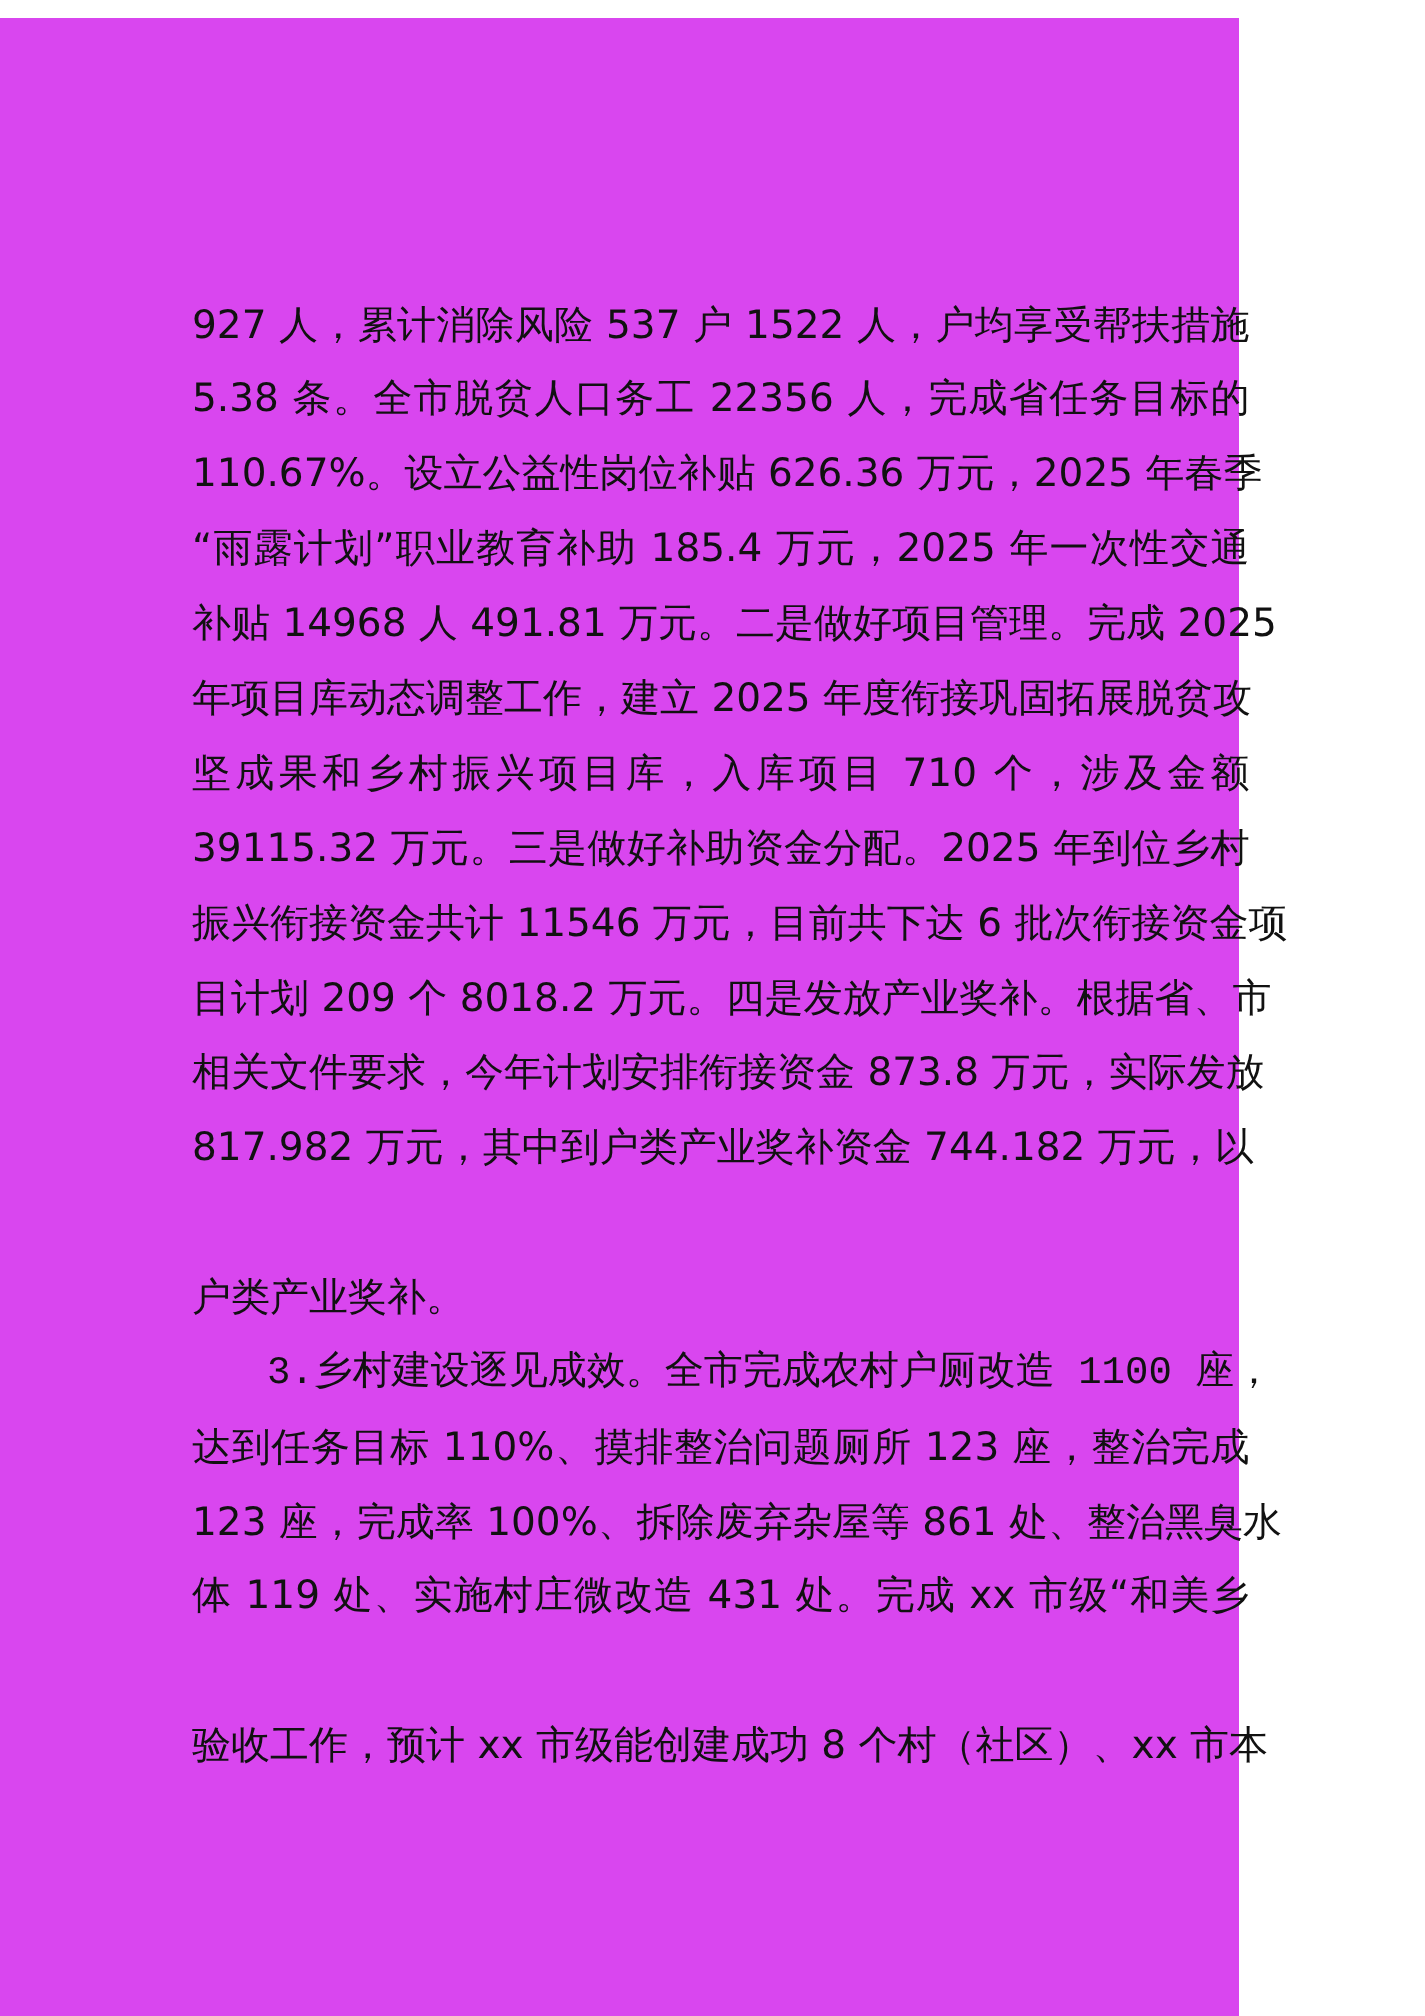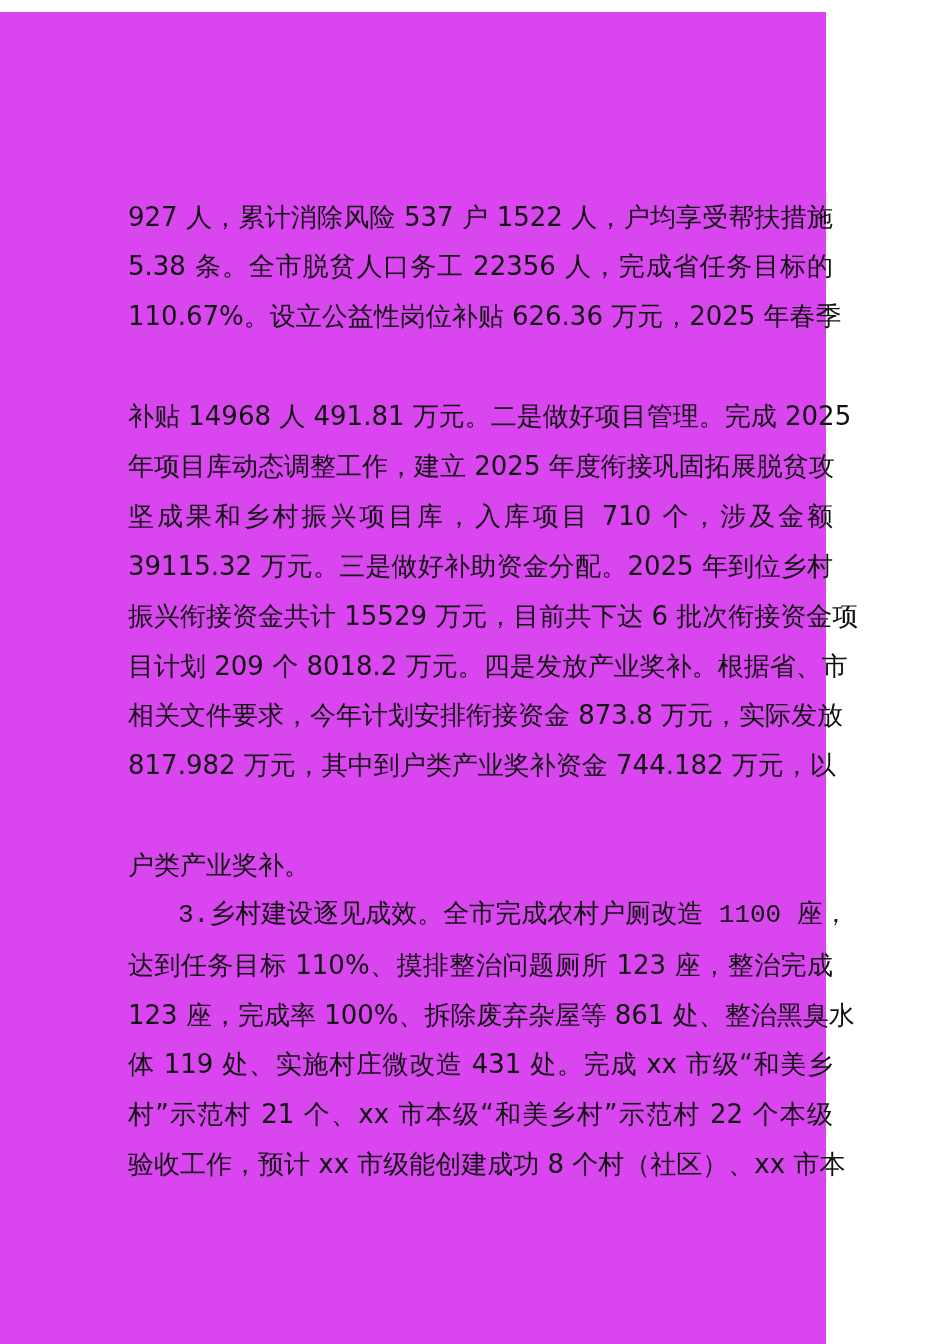--- a/index.html
+++ b/index.html
@@ -20,28 +20,28 @@
   .line.last { text-align-last: left; }
   .line.indent { left: 178px; width: 655px; font-family: Liberation Mono, monospace; }
 </style>
 </head>
 <body>
 
 <div class="page">
   <div class="line" style="top:188px">927 人，累计消除风险 537 户 1522 人，户均享受帮扶措施</div>
   <div class="line" style="top:237px">5.38 条。全市脱贫人口务工 22356 人，完成省任务目标的</div>
   <div class="line" style="top:287px">110.67%。设立公益性岗位补贴 626.36 万元，2025 年春季</div>
+  <div class="line" style="top:337px">“雨露计划”职业教育补助 185.4 万元，2025 年一次性交通</div>
   <div class="line" style="top:387px">补贴 14968 人 491.81 万元。二是做好项目管理。完成 2025</div>
   <div class="line" style="top:437px">年项目库动态调整工作，建立 2025 年度衔接巩固拓展脱贫攻</div>
   <div class="line" style="top:487px">坚成果和乡村振兴项目库，入库项目 710 个，涉及金额</div>
   <div class="line" style="top:537px">39115.32 万元。三是做好补助资金分配。2025 年到位乡村</div>
-  <div class="line" style="top:587px">振兴衔接资金共计 15529 万元，目前共下达 6 批次衔接资金项</div>
+  <div class="line" style="top:587px">振兴衔接资金共计 11546 万元，目前共下达 6 批次衔接资金项</div>
   <div class="line" style="top:637px">目计划 209 个 8018.2 万元。四是发放产业奖补。根据省、市</div>
   <div class="line" style="top:686px">相关文件要求，今年计划安排衔接资金 873.8 万元，实际发放</div>
   <div class="line" style="top:736px">817.982 万元，其中到户类产业奖补资金 744.182 万元，以</div>
   <div class="line last" style="top:836px">户类产业奖补。</div>
   <div class="line indent" style="top:886px">3.乡村建设逐见成效。全市完成农村户厕改造 1100 座，</div>
   <div class="line" style="top:936px">达到任务目标 110%、摸排整治问题厕所 123 座，整治完成</div>
   <div class="line" style="top:986px">123 座，完成率 100%、拆除废弃杂屋等 861 处、整治黑臭水</div>
   <div class="line" style="top:1035px">体 119 处、实施村庄微改造 431 处。完成 xx 市级“和美乡</div>
-  <div class="line" style="top:1085px">村”示范村 21 个、xx 市本级“和美乡村”示范村 22 个本级</div>
   <div class="line" style="top:1135px">验收工作，预计 xx 市级能创建成功 8 个村（社区）、xx 市本</div>
 </div>
 
 </body></html>

